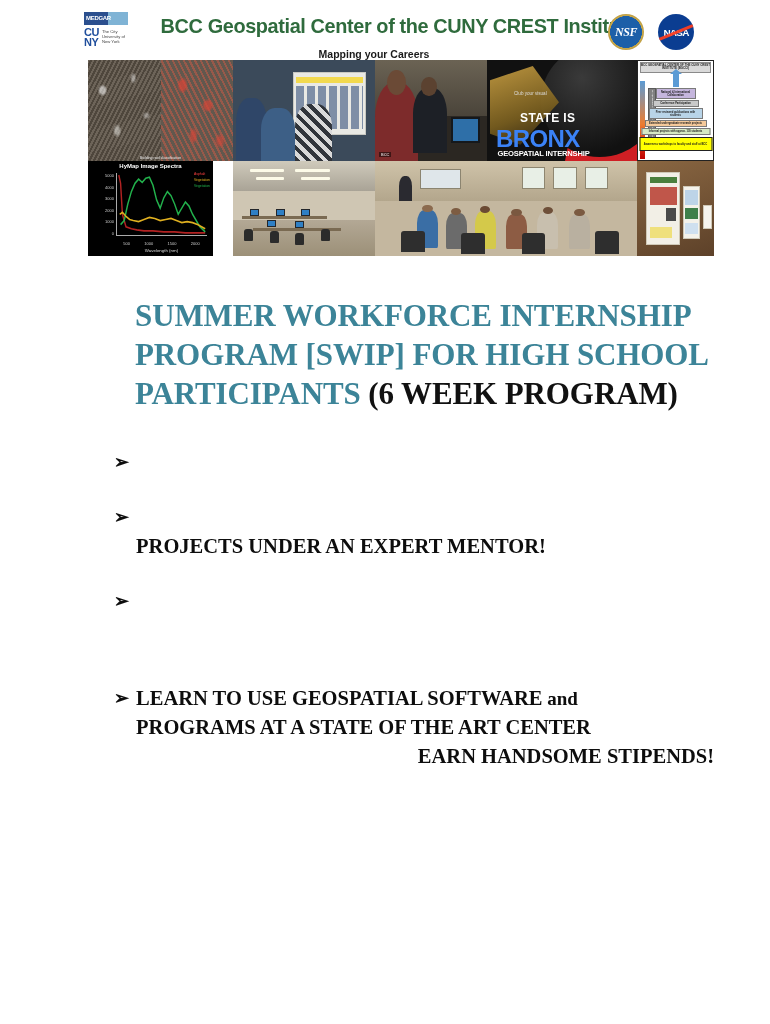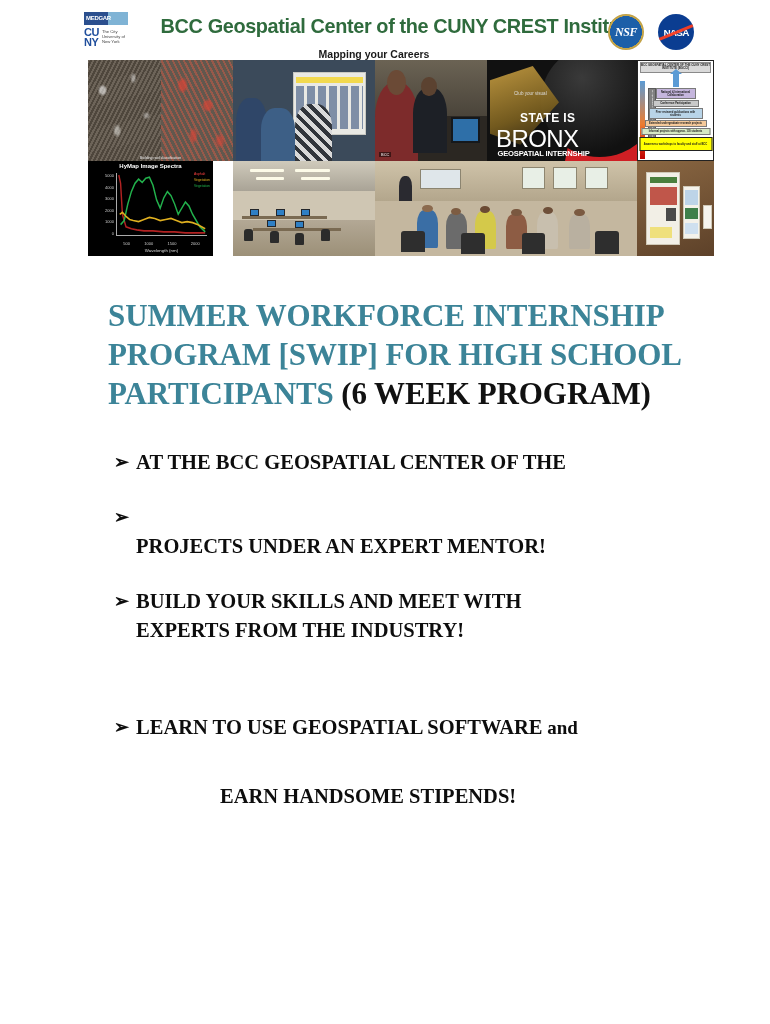--- a/index.html
+++ b/index.html
@@ -294,21 +294,21 @@
     font-size: 4.6px; color: #ddd;
     font-family: "Liberation Sans", sans-serif;
   }
   .c-bronx .thisis {
     position: absolute; left: 22%; top: 50%;
     font-size: 12px; color: #ffffff; font-weight: bold;
     font-family: "Liberation Sans", sans-serif; letter-spacing: 0.4px;
   }
   .c-bronx .bronx {
     position: absolute; left: 6%; top: 64%;
-    font-size: 24px; color: #ffffff; font-weight: normal;
+    font-size: 24px; color: #3b82f6; font-weight: bold;
     font-family: "Liberation Sans", sans-serif; letter-spacing: -0.6px;
   }
   .c-bronx .geotech {
     position: absolute; left: 7%; bottom: 3%;
     font-size: 7.6px; color: #ffffff; font-weight: bold;
     font-family: "Liberation Sans", sans-serif; letter-spacing: -0.2px;
   }
 
   
   .c-pyr { left: 549px; top: 0; width: 77px; height: 101px; background: #ffffff; border: 1px solid #222; }
@@ -448,21 +448,21 @@
   .c-broch .flyer-2 .s2 { position:absolute; left:8%; top:42%; width:84%; height:22%; background:#3f7f4a; }
   .c-broch .flyer-2 .s3 { position:absolute; left:8%; top:70%; width:84%; height:22%; background:#cfe0ef; }
   .c-broch .flyer-3 {
     position: absolute; left: 86%; top: 46%; width: 12%; height: 26%;
     background: #f6f4ee; border: 1px solid #cfc8b6;
   }
 
   
   .main-title {
     position: absolute;
-    left: 108px;
+    left: 135px;
     top: 296px;
     width: 580px;
     font-family: "Liberation Serif", serif;
     font-weight: bold;
     font-size: 31px;
     line-height: 39px;
     letter-spacing: -0.1px;
   }
   .main-title .teal { color: #3c8498; }
   .main-title .black { color: #111111; }
@@ -496,22 +496,22 @@
   .gap-a { height: 26px; }
   .gap-b { height: 26px; }
   .gap-c { height: 68px; }
 
   .closing {
     font-family: "Liberation Serif", serif;
     font-weight: bold;
     font-size: 20.5px;
     line-height: 29px;
     color: #0d0d0d;
-    margin-top: 40px;
     margin-left: 106px;
+    text-align: right;
   }
 </style>
 </head>
 <body>
 
 <div class="header">
 
   <div class="logo-cuny-block">
     <div class="logo-top">MEDGAR EVERS</div>
     <div class="logo-cuny-row">
@@ -676,47 +676,47 @@
 <div class="main-title">
   <span class="teal">SUMMER WORKFORCE INTERNSHIP PROGRAM [SWIP] FOR HIGH SCHOOL PARTICIPANTS</span>
   <span class="black">(6 WEEK PROGRAM)</span>
 </div>
 
 <div class="bullets">
 
   <div class="bullet">
     <span class="arrow">➢</span>
     <span class="btext">
-      <span>AT THE BCC GEOSPATIAL CENTER OF THE</span><br>
+      <br>
     </span>
   </div>
 
   <div class="gap-a"></div>
 
   <div class="bullet">
     <span class="arrow">➢</span>
     <span class="btext">
       <br>
       <span>PROJECTS UNDER AN EXPERT MENTOR!</span>
     </span>
   </div>
 
   <div class="gap-b"></div>
 
   <div class="bullet">
     <span class="arrow">➢</span>
     <span class="btext">
-      <span>BUILD YOUR SKILLS AND MEET WITH</span><br>
-      <span>EXPERTS FROM THE INDUSTRY!</span>
+      <br>
     </span>
   </div>
 
   <div class="gap-c"></div>
 
   <div class="bullet">
     <span class="arrow">➢</span>
     <span class="btext">
       <span>LEARN TO USE GEOSPATIAL SOFTWARE</span><span class="lower"> and</span><br>
+      <span>PROGRAMS AT A STATE OF THE ART CENTER</span>
     </span>
   </div>
 
   <div class="closing">EARN HANDSOME STIPENDS!</div>
 </div>
 
 </body></html>

